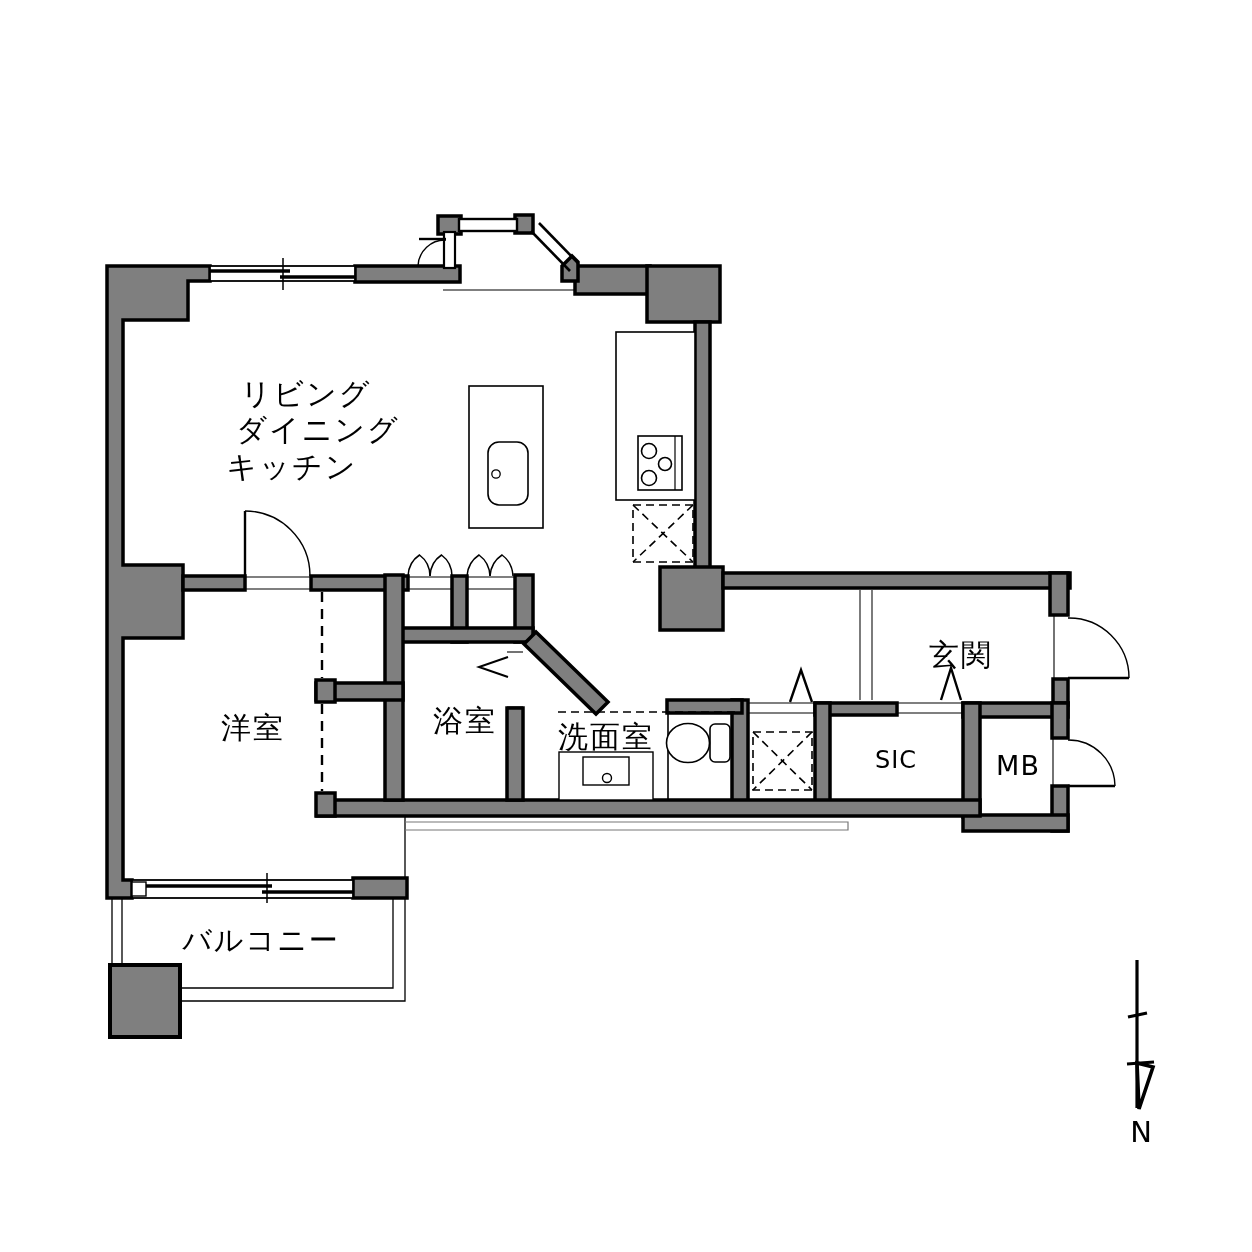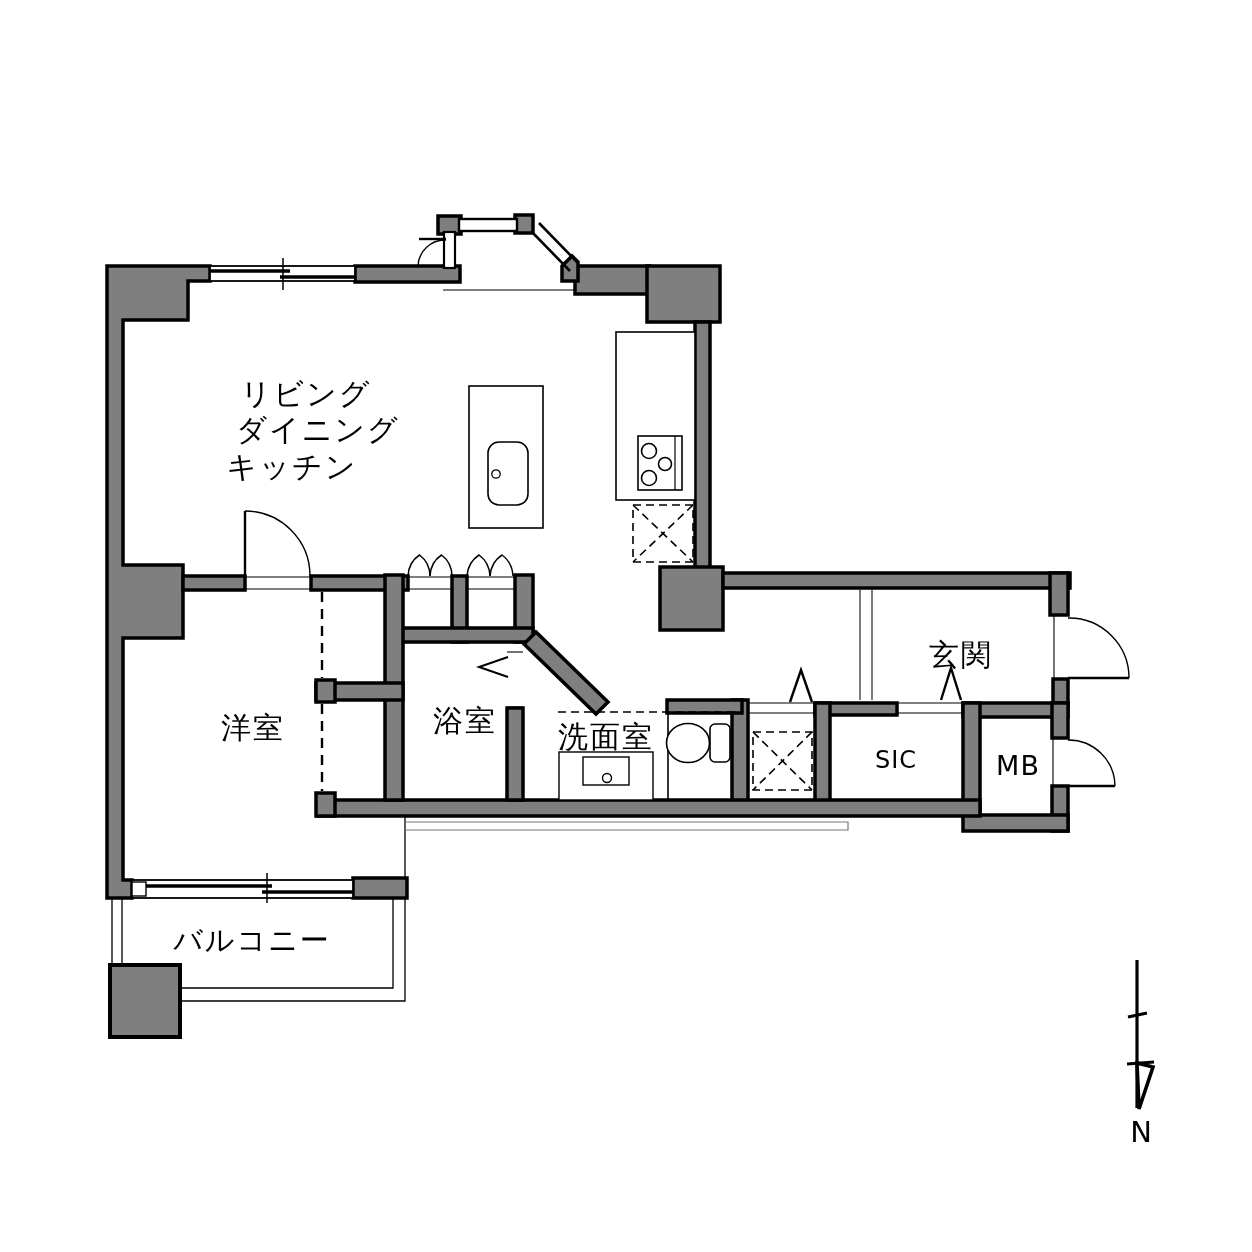--- a/index.html
+++ b/index.html
@@ -214,15 +214,15 @@
 
   <div class="lbl" style="left:306px;top:394px;">リビング</div>
   <div class="lbl" style="left:318px;top:430px;">ダイニング</div>
   <div class="lbl" style="left:292px;top:467px;">キッチン</div>
   <div class="lbl" style="left:221px;top:728px;margin-left:32px;">洋室</div>
   <div class="lbl" style="left:465px;top:721px;">浴室</div>
   <div class="lbl" style="left:606px;top:737px;">洗面室</div>
   <div class="lbl" style="left:961px;top:647px;margin-top:8px;">玄関</div>
   <div class="lbl latin" style="left:896px;top:760px;font-size:24px;">SIC</div>
   <div class="lbl latin sm" style="left:1018px;top:765px;">MB</div>
-  <div class="lbl" style="left:252px;top:940px;font-size:29px;text-align:center;">バルコニー</div>
+  <div class="lbl" style="left:261px;top:940px;font-size:29px;text-align:center;">バルコニー</div>
   <div class="lbl latin n" style="left:1141px;top:1132px;">N</div>
 </div>
 
 </body></html>

